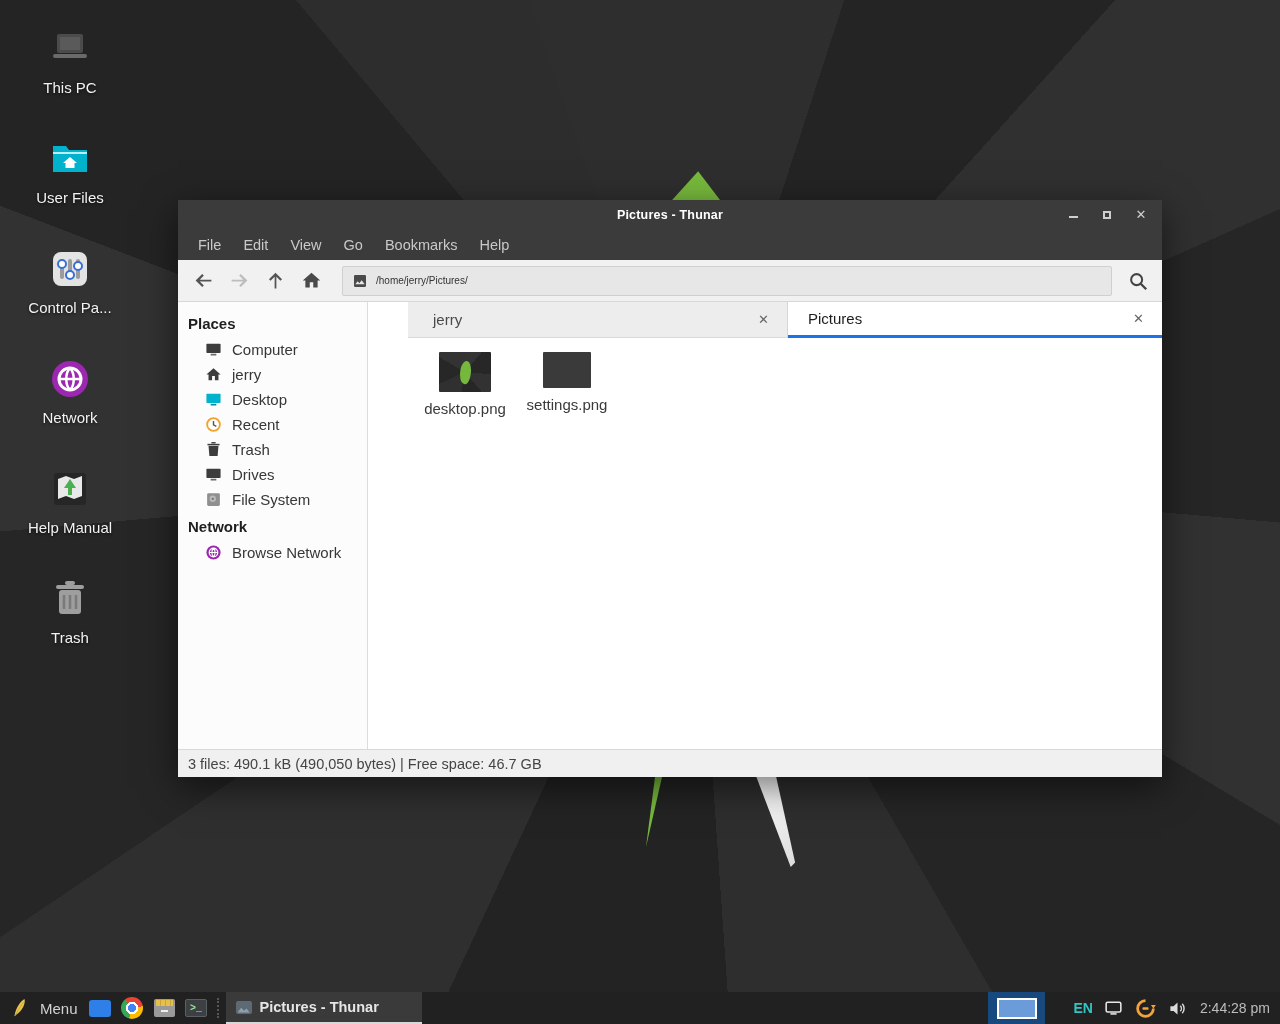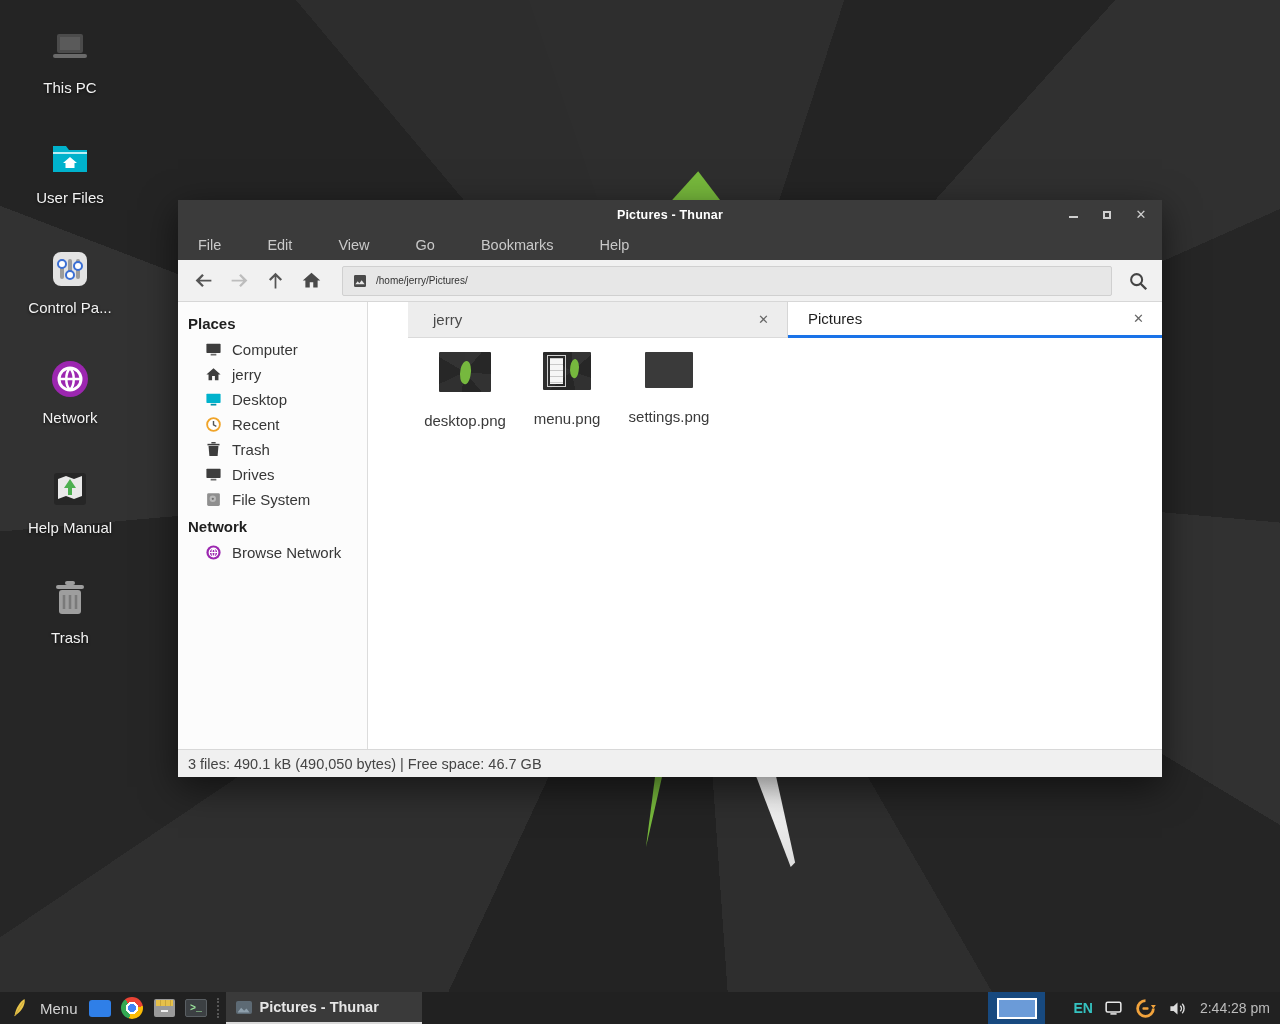--- a/index.html
+++ b/index.html
@@ -26,21 +26,21 @@
 
   
   .win { position:absolute; left:178px; top:200px; width:984px; height:577px; display:flex; flex-direction:column; box-shadow:0 10px 34px rgba(0,0,0,.55); }
   .titlebar { height:29px; background:#3b3b3b; position:relative; display:flex; align-items:center; justify-content:center; flex:none; }
   .titlebar .title { color:#fff; font-size:12.5px; font-weight:bold; letter-spacing:.2px; }
   .win-controls { position:absolute; right:10px; top:0; height:100%; display:flex; align-items:center; gap:12px; }
   .wc-btn { width:22px; height:100%; display:flex; align-items:center; justify-content:center; color:#cfcfcf; font-size:13px; }
   .wc-min-bar { width:9px; height:2px; background:#cfcfcf; margin-top:4px; }
   .wc-max-box { width:8px; height:8px; border:2px solid #cfcfcf; }
 
-  .menubar { height:31px; background:#3b3b3b; display:flex; align-items:center; padding-left:9px; flex:none;gap:24px; }
+  .menubar { height:31px; background:#3b3b3b; display:flex; align-items:center; padding-left:9px; flex:none; }
   .menubar .mitem { color:#c9c9c9; font-size:14.5px; padding:4px 11px; cursor:default; }
 
   .toolbar { height:42px; background:#f1f1f1; border-bottom:1px solid #d7d7d7; display:flex; align-items:center; padding:0 10px; flex:none; }
   .navbtn { width:30px; height:30px; display:flex; align-items:center; justify-content:center; margin-right:6px; }
   .addr { flex:1; height:30px; margin:0 12px 0 10px; background:#e7e7e7; border:1px solid #d0d0d0; border-radius:2px; display:flex; align-items:center; padding:0 9px; gap:8px; }
   .addr-text { font-size:10px; color:#333; }
   .searchbtn { width:28px; height:28px; display:flex; align-items:center; justify-content:center; }
 
   .win-body { flex:1; display:flex; min-height:0; background:#fff;gap:40px; }
   .sidebar { width:190px; flex:none; background:#fcfcfc; border-right:1px solid #dcdcdc; padding-top:7px; overflow:hidden; }
@@ -51,21 +51,21 @@
   .main { flex:1; display:flex; flex-direction:column; min-width:0; }
   .tabsrow { height:36px; display:flex; flex:none; }
   .tab { flex:1; display:flex; align-items:center; padding:0 12px 0 25px; font-size:15px; cursor:default; position:relative; }
   .tab .tlabel { flex:1; }
   .tab-close { color:#666; font-size:13px; padding:2px 6px; }
   .tab-inactive { background:#ededed; color:#4a4a4a; border-right:1px solid #d6d6d6; border-bottom:1px solid #dadada; }
   .tab-active { background:#ffffff; color:#1d1d1d; border-bottom:3px solid #1a73e8; padding-left:20px; }
 
   .files { flex:1; background:#fff; padding:9px 0 0 6px; display:flex; align-items:flex-start; }
   .fitem { width:102px; display:flex; flex-direction:column; align-items:center; padding-top:5px; cursor:default; }
-  .fname { margin-top:20px; font-size:15px; color:#3a3a3a; }
+  .fname { margin-top:8px; font-size:15px; color:#3a3a3a; }
   .thumb { position:relative; border-radius:1px; }
   .thumb-desktop { width:52px; height:40px;
       background:#2e2e2e;
       background-image:conic-gradient(from 0deg at 50% 50%, #343434 0 40deg,#272727 40deg 95deg,#323232 95deg 140deg,#262626 140deg 190deg,#303030 190deg 245deg,#272727 245deg 300deg,#333333 300deg 360deg); }
   .leaf { position:absolute; background:#76b83e; border-radius:70% 100% 55% 100%; }
   .leaf-big { left:21px; top:9px; width:11px; height:23px; transform:rotate(12deg); }
   .thumb-menu { width:48px; height:38px; background:#2e2e2e;
       background-image:conic-gradient(from 0deg at 60% 50%, #343434 0 50deg,#272727 50deg 110deg,#313131 110deg 170deg,#262626 170deg 230deg,#303030 230deg 300deg,#282828 300deg 360deg); }
   .menu-panel { position:absolute; left:4px; top:3px; width:19px; height:32px; background:#f6f6f6; border:1px solid #cfcfcf;
       background-image:repeating-linear-gradient(0deg,transparent 0 3px, #c9c9c9 3px 4px, transparent 4px 6px); background-clip:content-box; padding:2px; }
@@ -312,27 +312,20 @@
         </div>
 
         <div class="files">
           <div class="fitem">
             <span class="thumb thumb-desktop">
                 <span class="leaf leaf-big"></span>
               </span>
             <span class="fname">desktop.png</span>
           </div>
           <div class="fitem">
-            <span class="thumb thumb-menu">
-                <span class="menu-panel"></span>
-                <span class="leaf leaf-menu"></span>
-              </span>
-            <span class="fname">menu.png</span>
-          </div>
-          <div class="fitem">
             <span class="thumb thumb-settings"><span class="settings-panel"></span></span>
             <span class="fname">settings.png</span>
           </div>
         </div>
       </div>
     </div>
 
     <div class="statusbar">
       <span>3 files: 490.1 kB (490,050 bytes)  |  Free space: 46.7 GB</span>
     </div>

